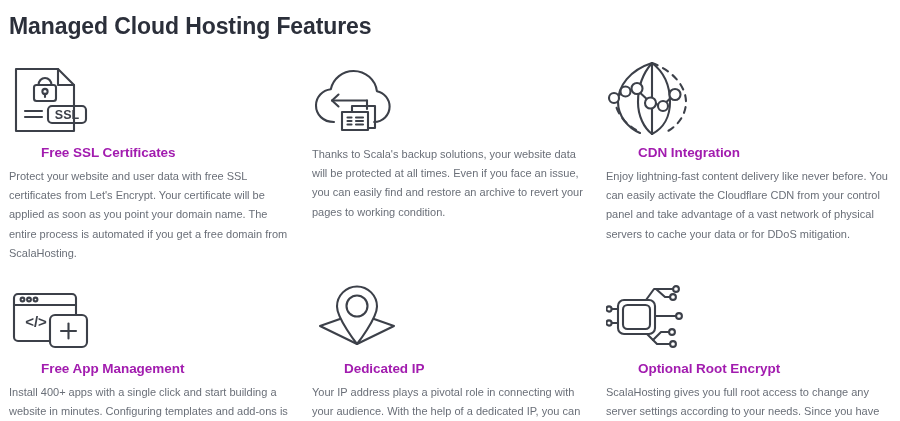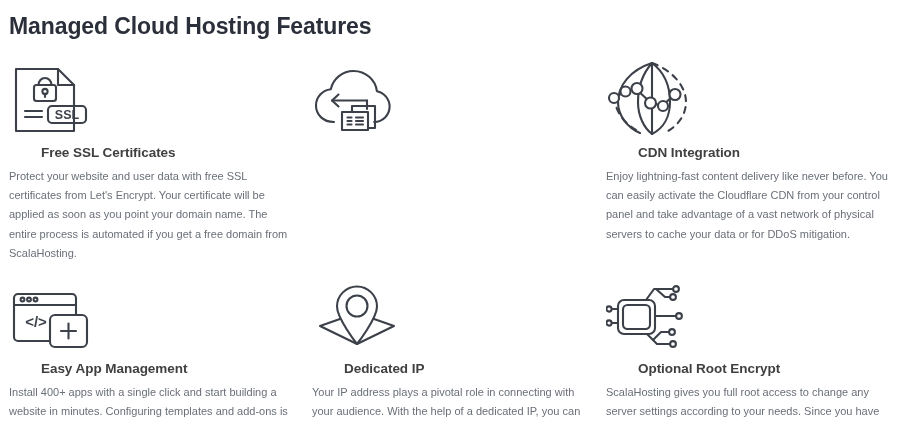--- a/index.html
+++ b/index.html
@@ -55,21 +55,21 @@
   .icon-wrap {
     height: 82px;
     display: flex;
     align-items: flex-end;
   }
   .icon-wrap svg { display: block; }
 
   .feature-title {
     font-size: 13.5px;
     font-weight: bold;
-    color: #404040;
+    color: #a21caf;
     margin-top: 7px;
     letter-spacing: -0.05px;
     white-space: nowrap;
     padding-left: 32px;
   }
   .feature-desc {
     font-size: 11px;
     line-height: 19.2px;
     color: #6a6f78;
     margin-top: 7px;
@@ -118,20 +118,21 @@
             <path d="M40 44 L63 44 L63 66 L40 66 Z"></path>
             <path d="M30 50 L56 50 L56 68 L30 68 Z" fill="#ffffff"></path>
             <path d="M35.5 55.5 L39.5 55.5"></path>
             <path d="M35.5 59 L39.5 59"></path>
             <path d="M35.5 62.5 L39.5 62.5"></path>
             <path d="M44 55.5 L51 55.5"></path>
             <path d="M44 59 L51 59"></path>
             <path d="M44 62.5 L51 62.5"></path>
           </svg>
         </div>
+        <div class="feature-desc">Thanks to Scala's backup solutions, your website data will be protected at all times. Even if you face an issue, you can easily find and restore an archive to revert your pages to working condition.</div>
       </div>
 
       <div class="cell cell-3">
         <div class="icon-wrap">
           <svg width="92" height="80" viewBox="0 0 92 80" fill="none" stroke="#3c4049" stroke-width="2.1" stroke-linejoin="round" stroke-linecap="round">
             <path d="M46 5 C24 12 12 28 12 44 C12 58 22 70 34 75"></path>
             <path d="M46 5 C58 14 64 28 64 44 C64 58 58 70 46 76"></path>
             <path d="M46 5 C38 14 32 28 32 44 C32 58 38 70 46 76"></path>
             <path d="M46 5 L46 76"></path>
             <path d="M46 5 C66 12 80 28 80 44 C80 58 70 70 58 75" stroke-dasharray="6 6"></path>
@@ -160,21 +161,21 @@
             <path d="M5 23 L67 23"></path>
             <circle cx="13.5" cy="17.5" r="1.9"></circle>
             <circle cx="20" cy="17.5" r="1.9"></circle>
             <circle cx="26.5" cy="17.5" r="1.9"></circle>
             <text x="27" y="45" font-family="Liberation Sans, sans-serif" font-size="15" font-weight="bold" fill="#3c4049" stroke="none" text-anchor="middle">&lt;/&gt;</text>
             <rect x="41" y="33" width="37" height="32" rx="5" fill="#ffffff"></rect>
             <path d="M59.5 41.5 L59.5 56.5"></path>
             <path d="M52 49 L67 49"></path>
           </svg>
         </div>
-        <div class="feature-title">Easy App Management</div>
+        <div class="feature-title">Free App Management</div>
         <div class="feature-desc">Install 400+ apps with a single click and start building a website in minutes. Configuring templates and add-ons is effortless, and depending on the chosen application (WordPress, Joomla), you can also enjoy a dedicated management tool.</div>
       </div>
 
       <div class="cell cell-2">
         <div class="icon-wrap">
           <svg width="90" height="72" viewBox="0 0 90 72" fill="none" stroke="#3c4049" stroke-width="2.1" stroke-linejoin="round" stroke-linecap="round">
             <path d="M8 44 L45 31 L82 44 L45 62 Z"></path>
             <path d="M45 62 C45 62 25 36.5 25 24.5 C25 13.5 34 4.5 45 4.5 C56 4.5 65 13.5 65 24.5 C65 36.5 45 62 45 62 Z" fill="#ffffff"></path>
             <circle cx="45" cy="24" r="10.5" fill="#ffffff"></circle>
           </svg>

